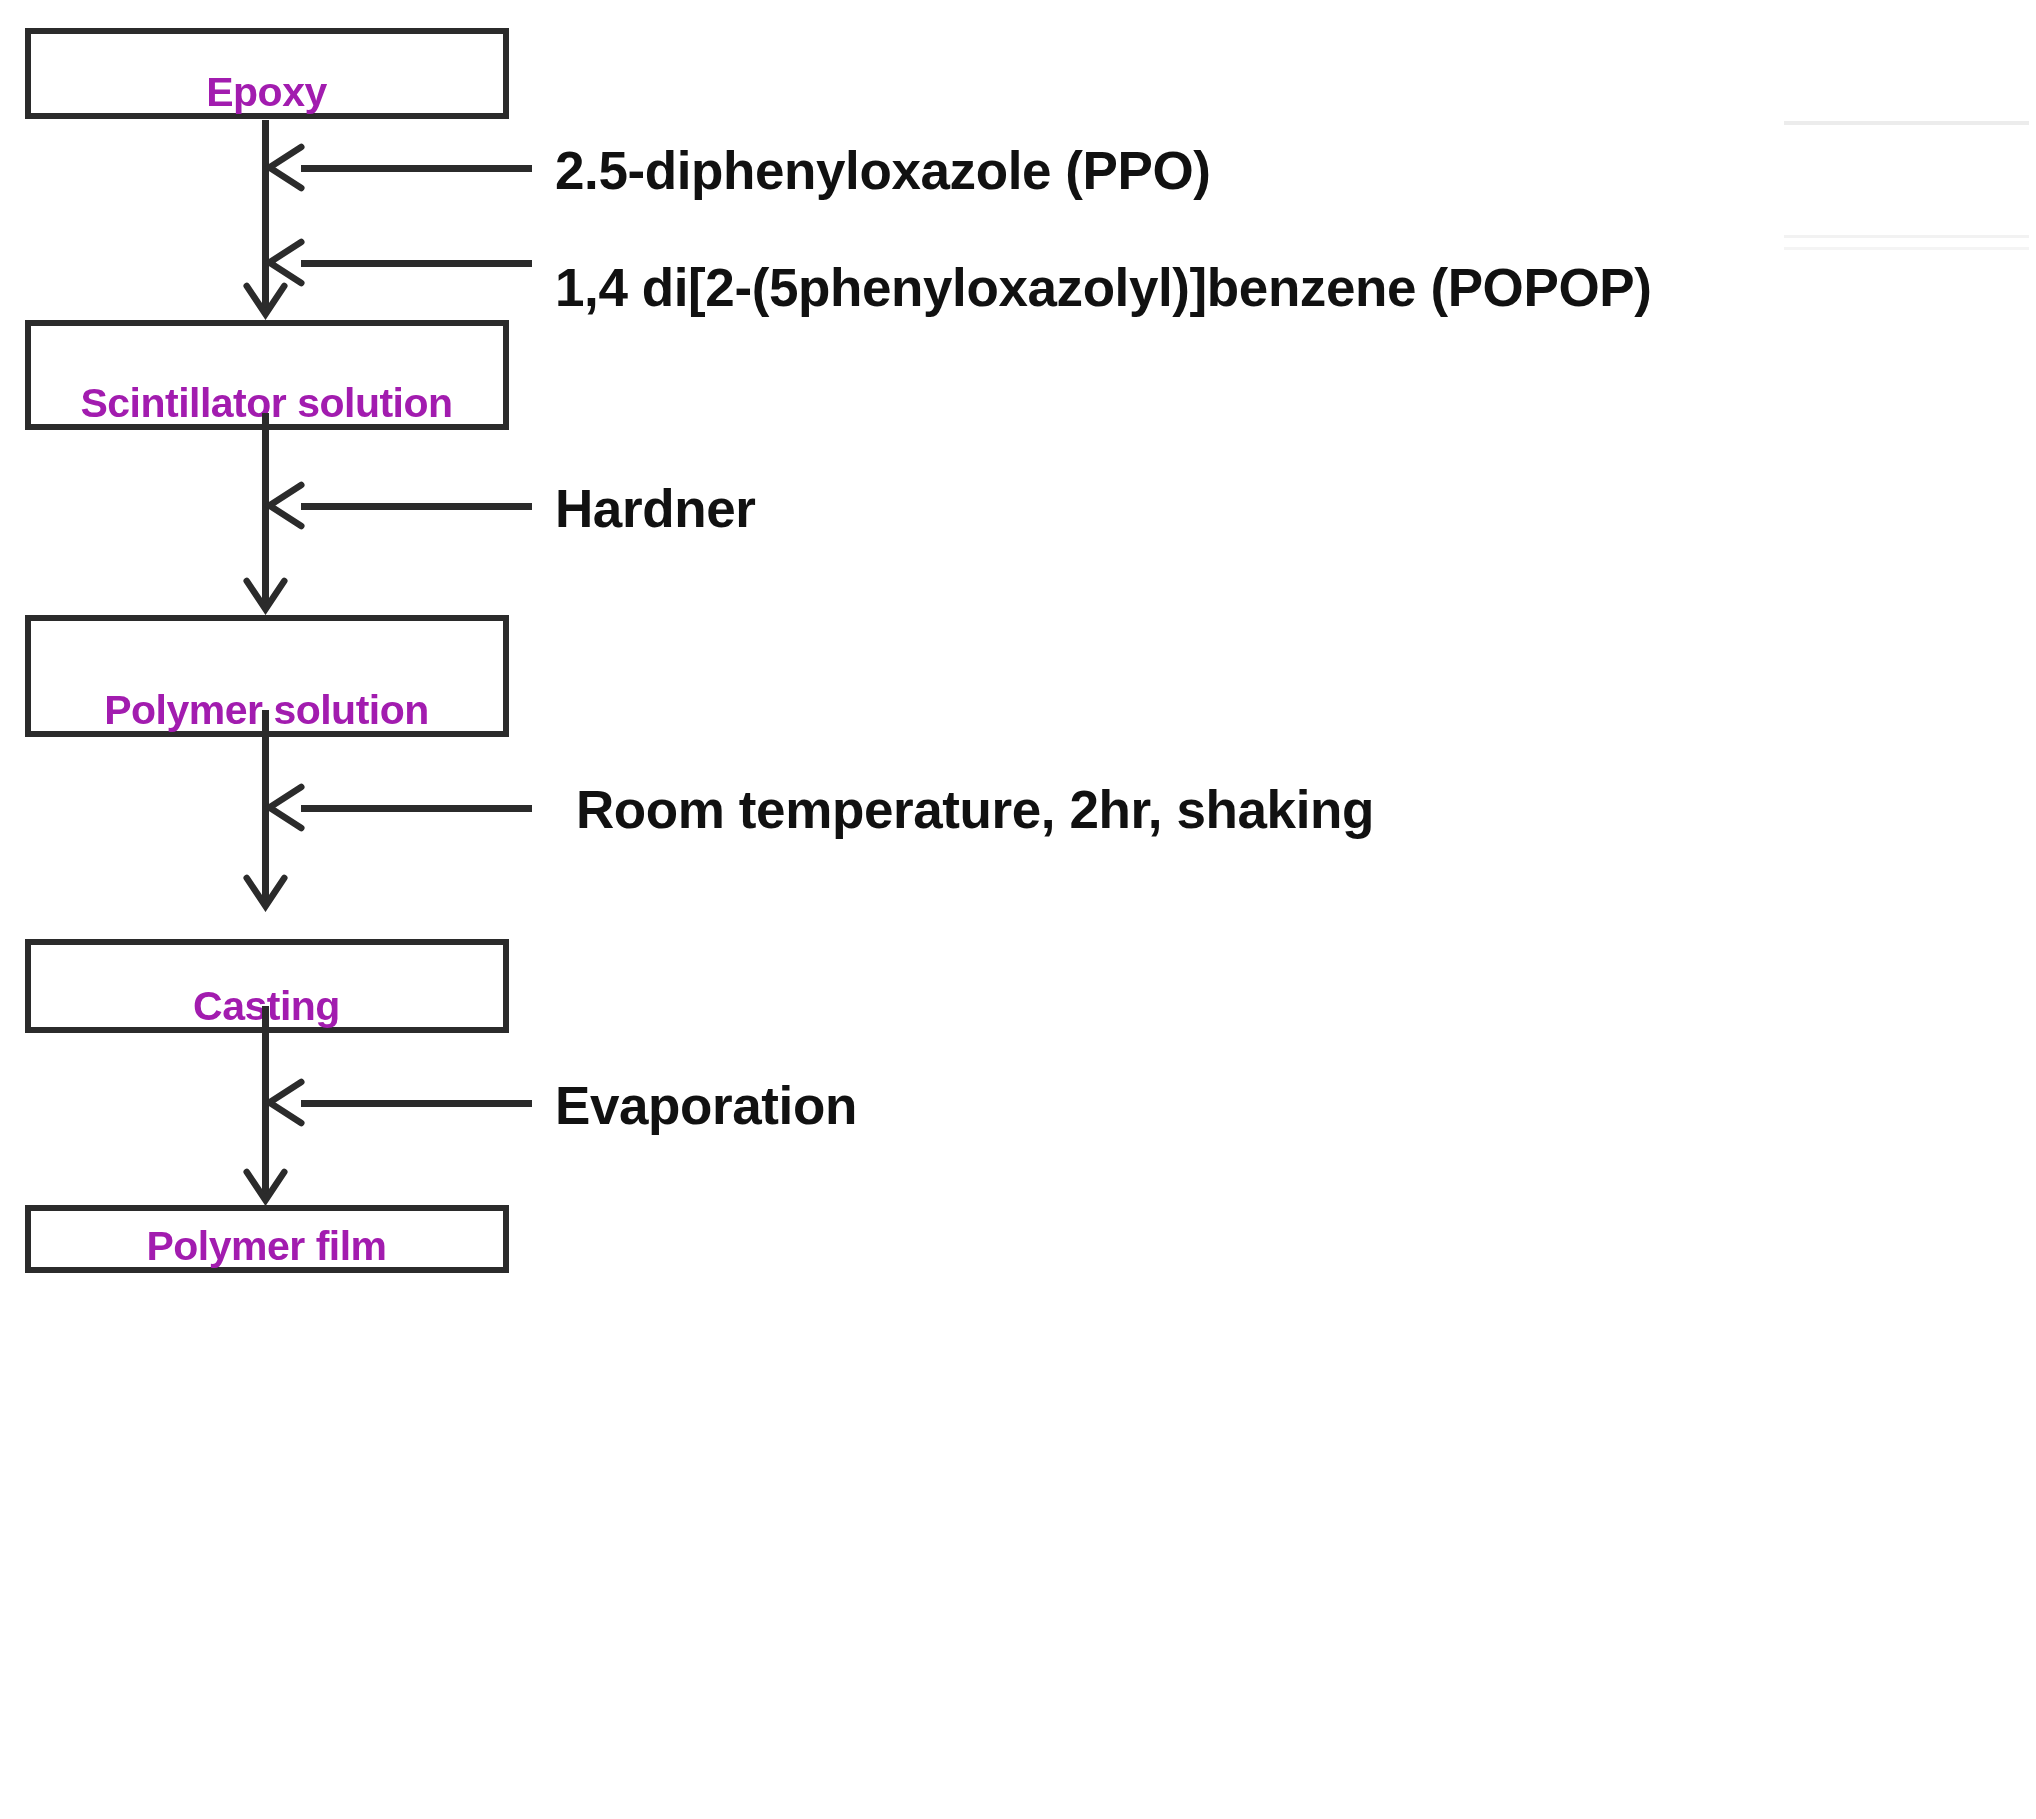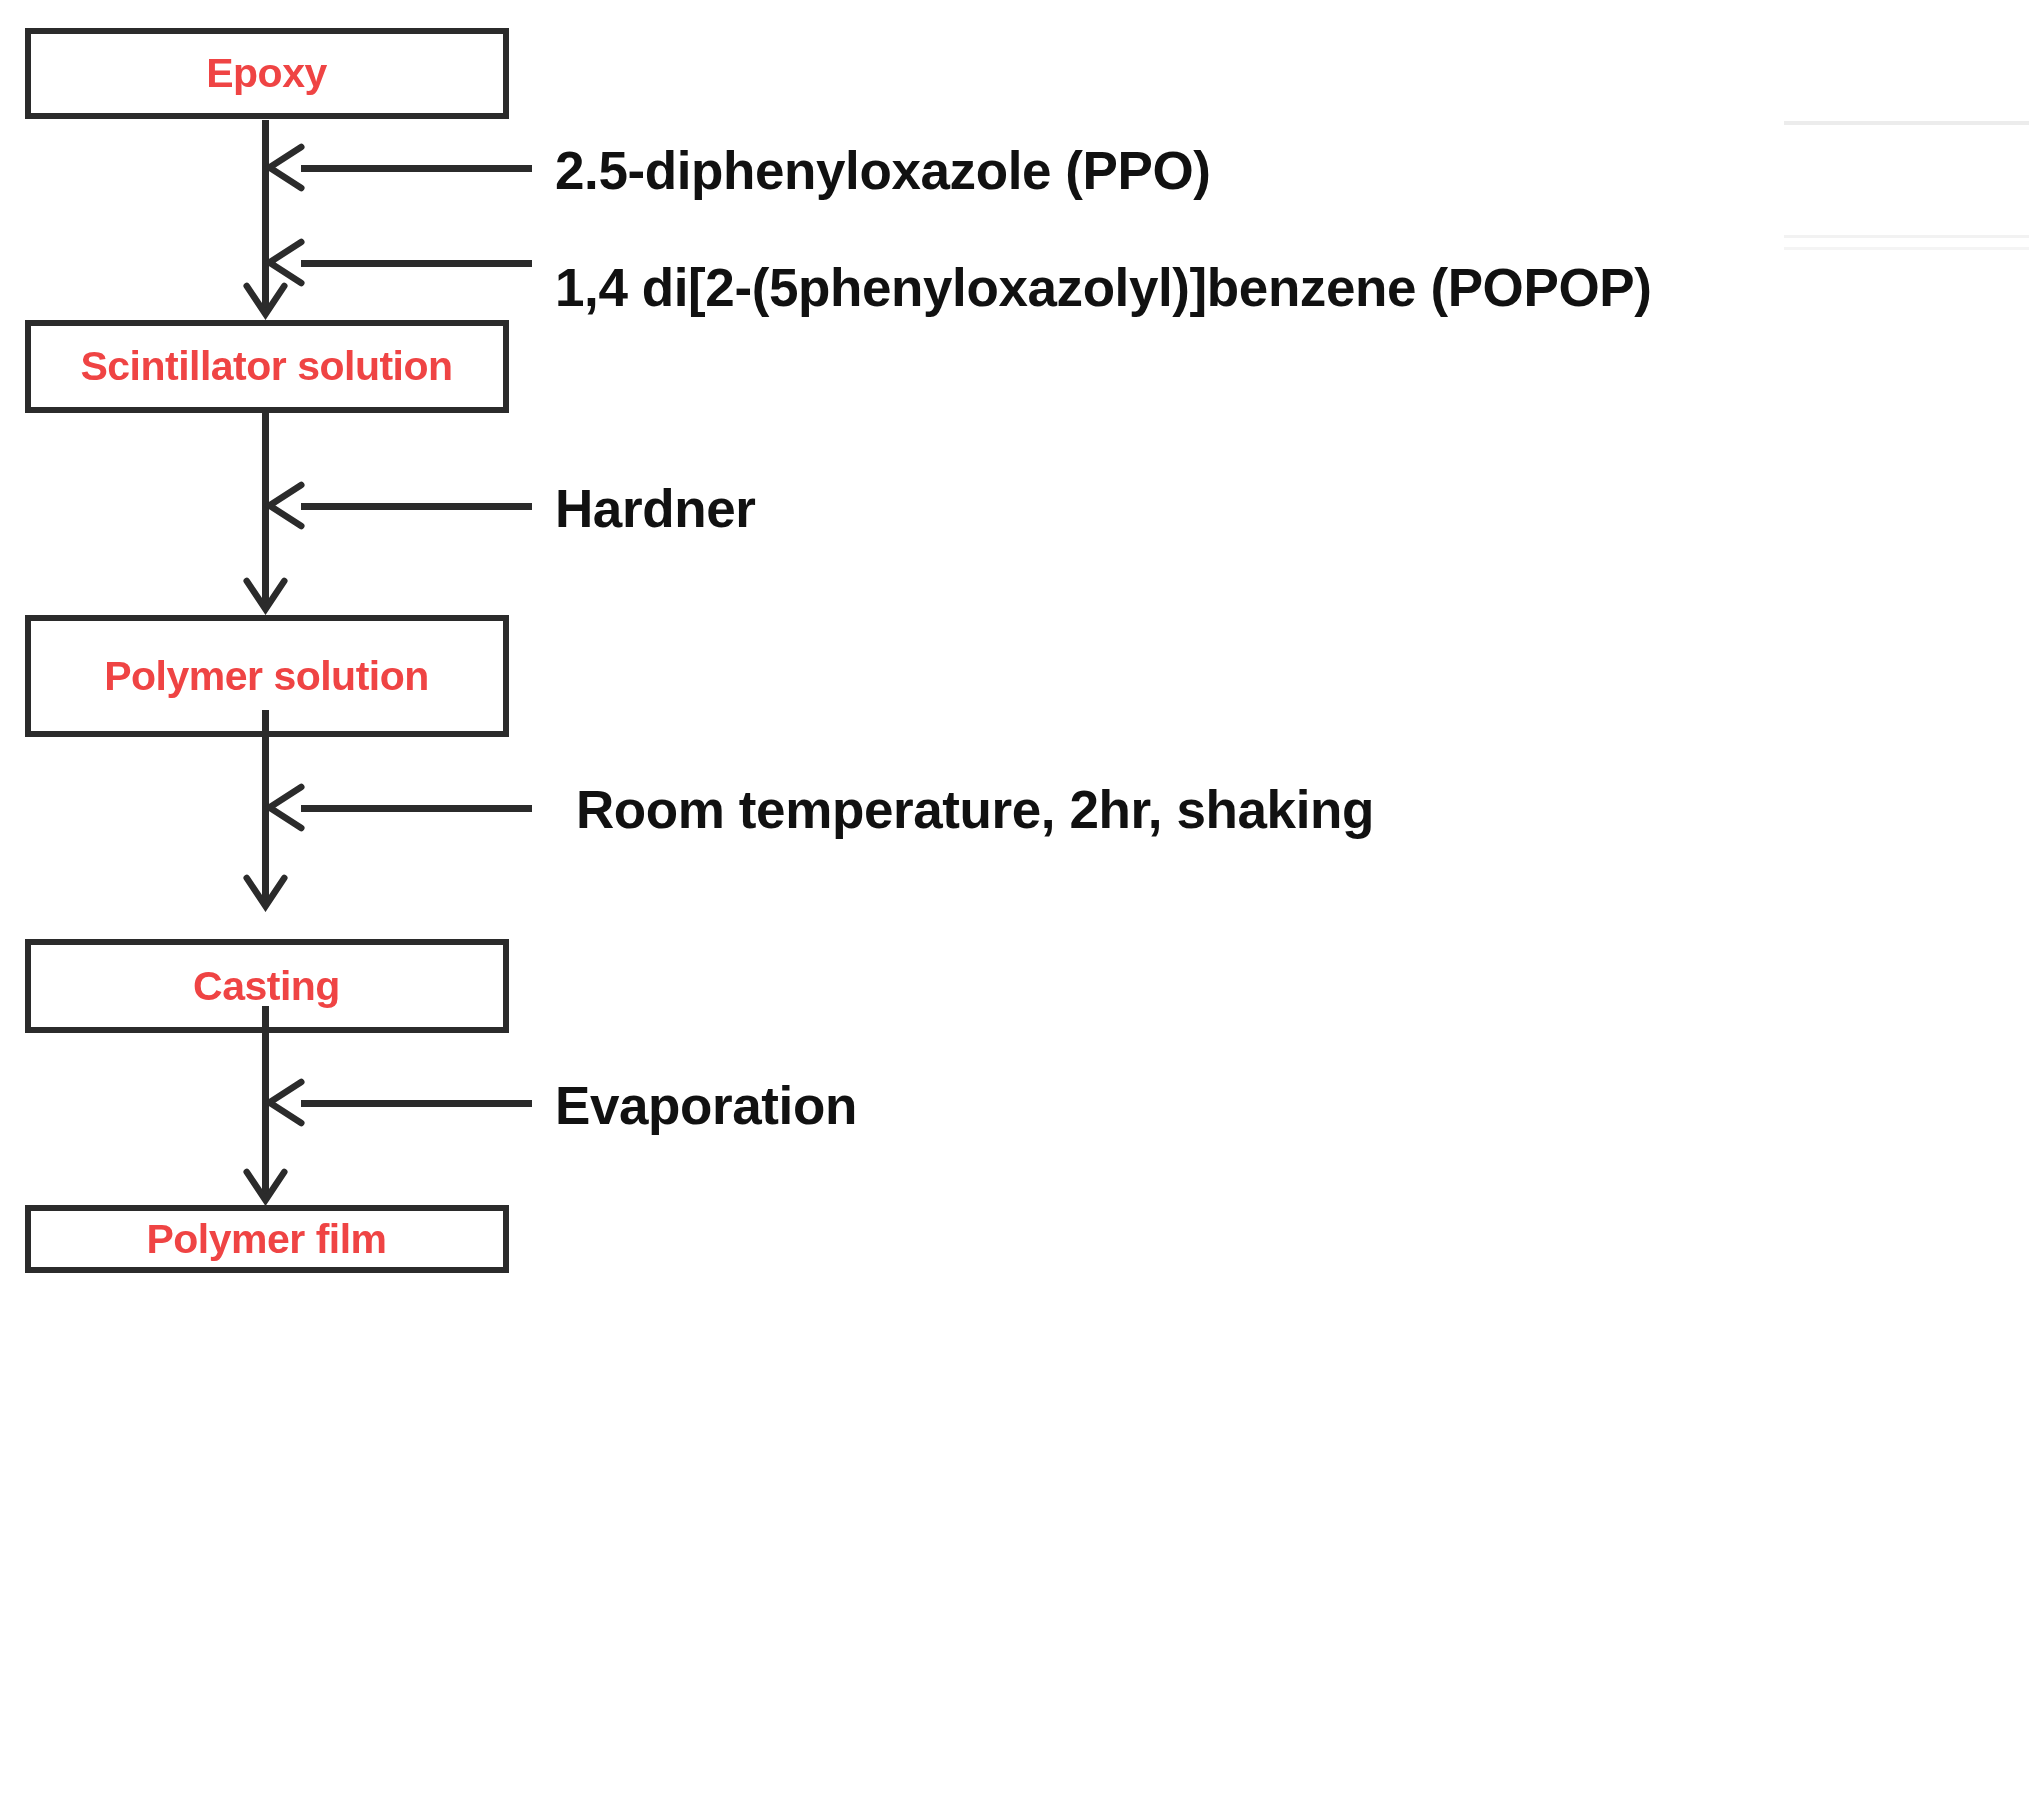--- a/index.html
+++ b/index.html
@@ -18,35 +18,35 @@
 
   
   .node {
     position: absolute;
     left: 24.5px;
     width: 484px;
     box-sizing: border-box;
     border: 6.6px solid #2b2b2b;
     background: #ffffff;
     display: flex;
-    align-items: center;
+    align-items: flex-end;
     justify-content: center;
-    color: #ef4444;
+    color: #a21caf;
     font-weight: bold;
     letter-spacing: -0.5px;
     white-space: nowrap;
   }
   .node-label {
     font-size: 41px;
     line-height: 1;
     font-weight: bold;
   }
 
   .node-epoxy       { top: 28px;   height: 91px; }
-  .node-scint       { top: 320px;  height: 93px; }
+  .node-scint       { top: 320px;  height: 110px; }
   .node-polysol     { top: 615px;  height: 122px; }
   .node-casting     { top: 911px;  height: 94px; }
   .node-polyfilm    { top: 1205px; height: 68px; }
 
   
   .node-casting     { top: 911px; margin-top: 28px; }
 
   
   .vline {
     position: absolute;

